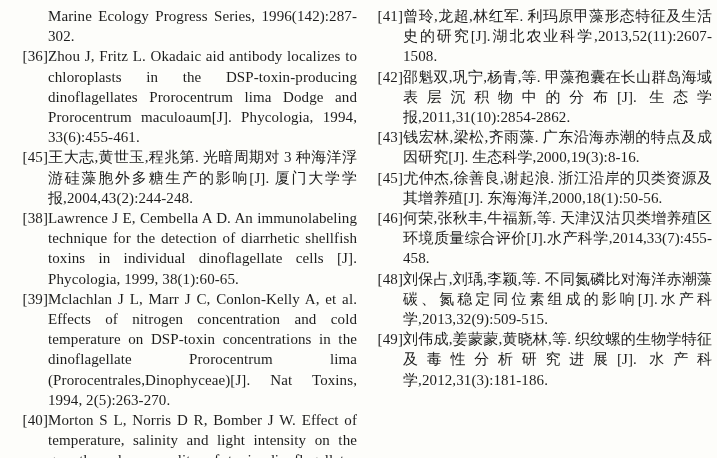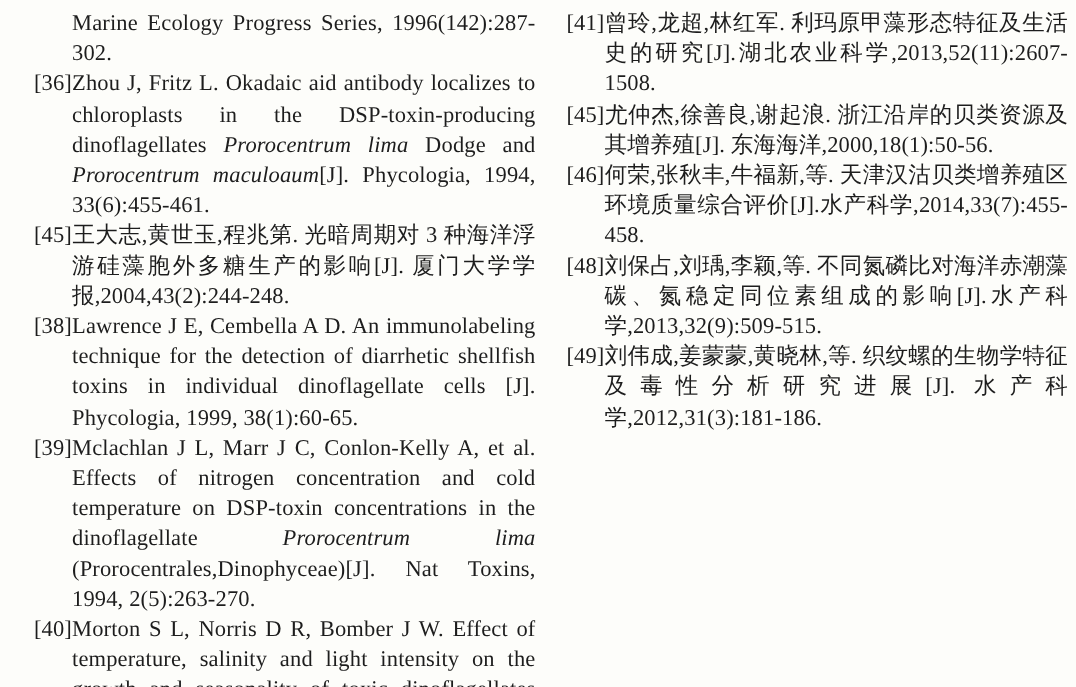--- a/index.html
+++ b/index.html
@@ -28,21 +28,21 @@
     text-justify: inter-word;
     letter-spacing: 0.1px;
   }
   .num {
     display: inline-block;
     width: 38px;
     margin-left: -38px;
     text-align: right;
     white-space: nowrap;
   }
-  .seg-italic { font-style: italic; }
+  .seg-italic { }
   .smudge {
     display: inline-block;
     width: 9px; height: 7px;
     margin-left: 1px;
     border-radius: 60% 40% 55% 45%;
     background: radial-gradient(ellipse at center, rgba(90,110,160,0.55), rgba(120,140,180,0.15) 70%, transparent);
     filter: blur(0.6px);
     vertical-align: -2px;
   }
 </style>
@@ -53,18 +53,20 @@
   <div class="col" id="col-left">
       <p class="ref"><span class="num"></span><span><span>Marine Ecology Progress Series, 1996(142):287-302.</span></span></p>
       <p class="ref"><span class="num">[36]</span><span><span>Zhou J, Fritz L. Okadaic aid antibody localizes to chloroplasts in the DSP-toxin-producing dinoflagellates </span><span class="seg-italic">Prorocentrum lima</span><span> Dodge and </span><span class="seg-italic">Prorocentrum maculoaum</span><span>[J]. Phycologia, 1994, 33(6):455-461.</span></span></p>
       <p class="ref"><span class="num">[45]</span><span><span>王大志,黄世玉,程兆第. 光暗周期对 3 种海洋浮游硅藻胞外多糖生产的影响[J]. 厦门大学学报,2004,43(2):244-248.</span></span></p>
       <p class="ref"><span class="num">[38]</span><span><span>Lawrence J E, Cembella A D. An immunolabeling technique for the detection of diarrhetic shellfish toxins in individual dinoflagellate cells [J]. Phycologia, 1999, 38(1):60-65.</span></span></p>
       <p class="ref"><span class="num">[39]</span><span><span>Mclachlan J L, Marr J C, Conlon-Kelly A, et al. Effects of nitrogen concentration and cold temperature on DSP-toxin concentrations in the dinoflagellate </span><span class="seg-italic">Prorocentrum lima</span><span> (Prorocentrales,Dinophyceae)[J]. Nat Toxins, 1994, 2(5):263-270.</span></span></p>
       <p class="ref"><span class="num">[40]</span><span><span>Morton S L, Norris D R, Bomber J W. Effect of temperature, salinity and light intensity on the growth and seasonality of toxic dinoflagellates associated with ciguatera[J]. J Exp Mar Biol Ecol, 1992, 157(1):79-90.</span></span><span class="smudge"></span></p>
     </div>
   <div class="col" id="col-right">
       <p class="ref"><span class="num">[41]</span><span><span>曾玲,龙超,林红军. 利玛原甲藻形态特征及生活史的研究[J].湖北农业科学,2013,52(11):2607-1508.</span></span></p>
+      <p class="ref"><span class="num">[42]</span><span><span>邵魁双,巩宁,杨青,等. 甲藻孢囊在长山群岛海域表层沉积物中的分布[J]. 生态学报,2011,31(10):2854-2862.</span></span></p>
+      <p class="ref"><span class="num">[43]</span><span><span>钱宏林,梁松,齐雨藻. 广东沿海赤潮的特点及成因研究[J]. 生态科学,2000,19(3):8-16.</span></span></p>
       <p class="ref"><span class="num">[45]</span><span><span>尤仲杰,徐善良,谢起浪. 浙江沿岸的贝类资源及其增养殖[J]. 东海海洋,2000,18(1):50-56.</span></span></p>
       <p class="ref"><span class="num">[46]</span><span><span>何荣,张秋丰,牛福新,等. 天津汉沽贝类增养殖区环境质量综合评价[J].水产科学,2014,33(7):455-458.</span></span></p>
       <p class="ref"><span class="num">[48]</span><span><span>刘保占,刘瑀,李颖,等. 不同氮磷比对海洋赤潮藻碳、氮稳定同位素组成的影响[J].水产科学,2013,32(9):509-515.</span></span></p>
       <p class="ref"><span class="num">[49]</span><span><span>刘伟成,姜蒙蒙,黄晓林,等. 织纹螺的生物学特征及毒性分析研究进展[J]. 水产科学,2012,31(3):181-186.</span></span></p>
     </div>
 </div>
 
 </body></html>

